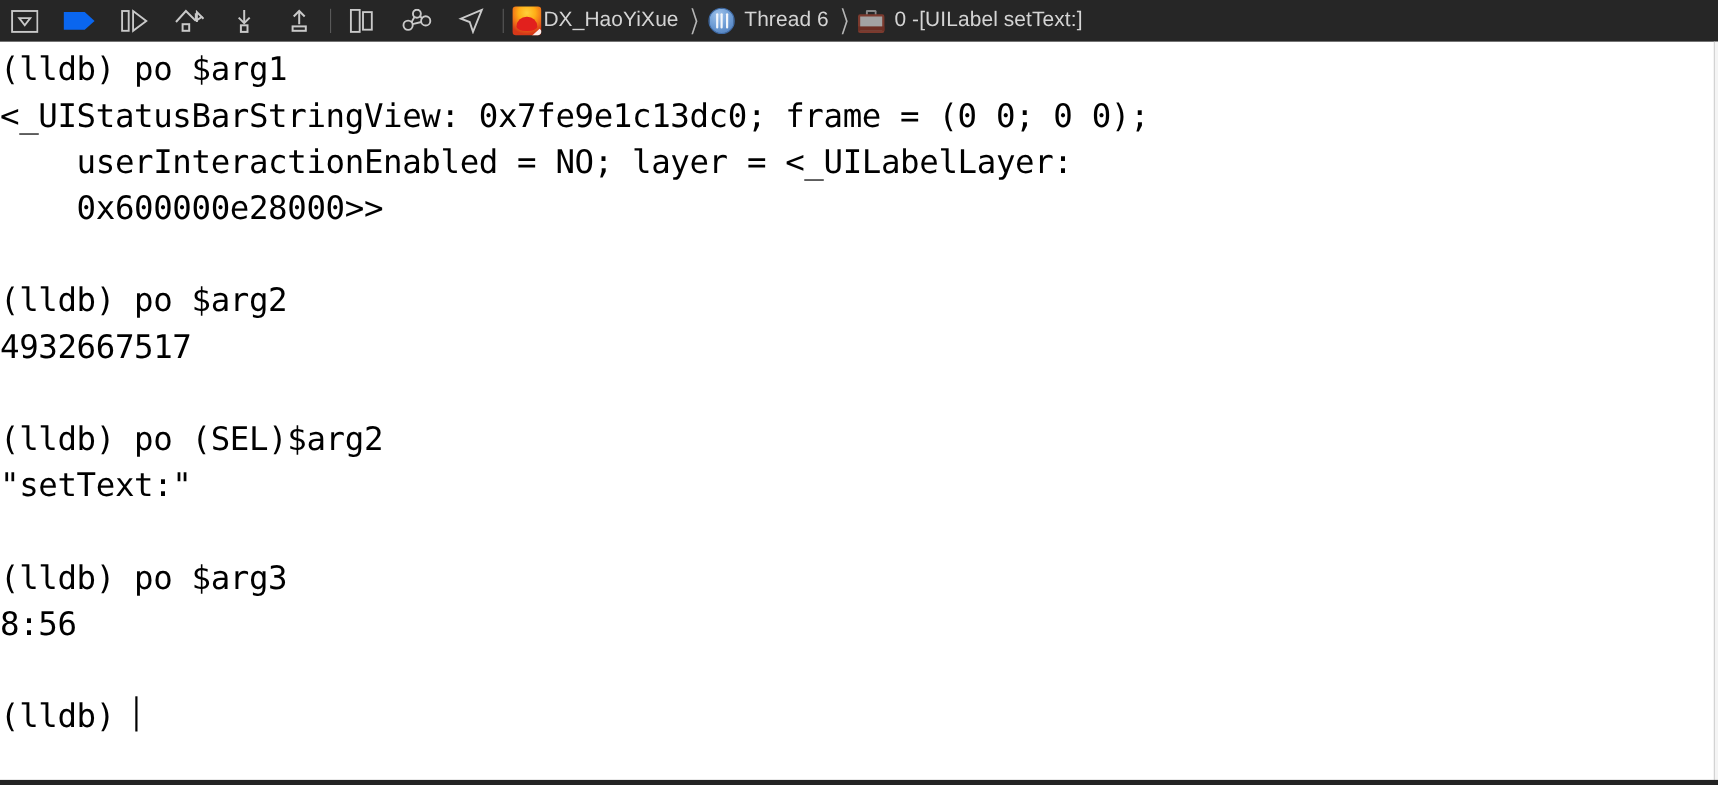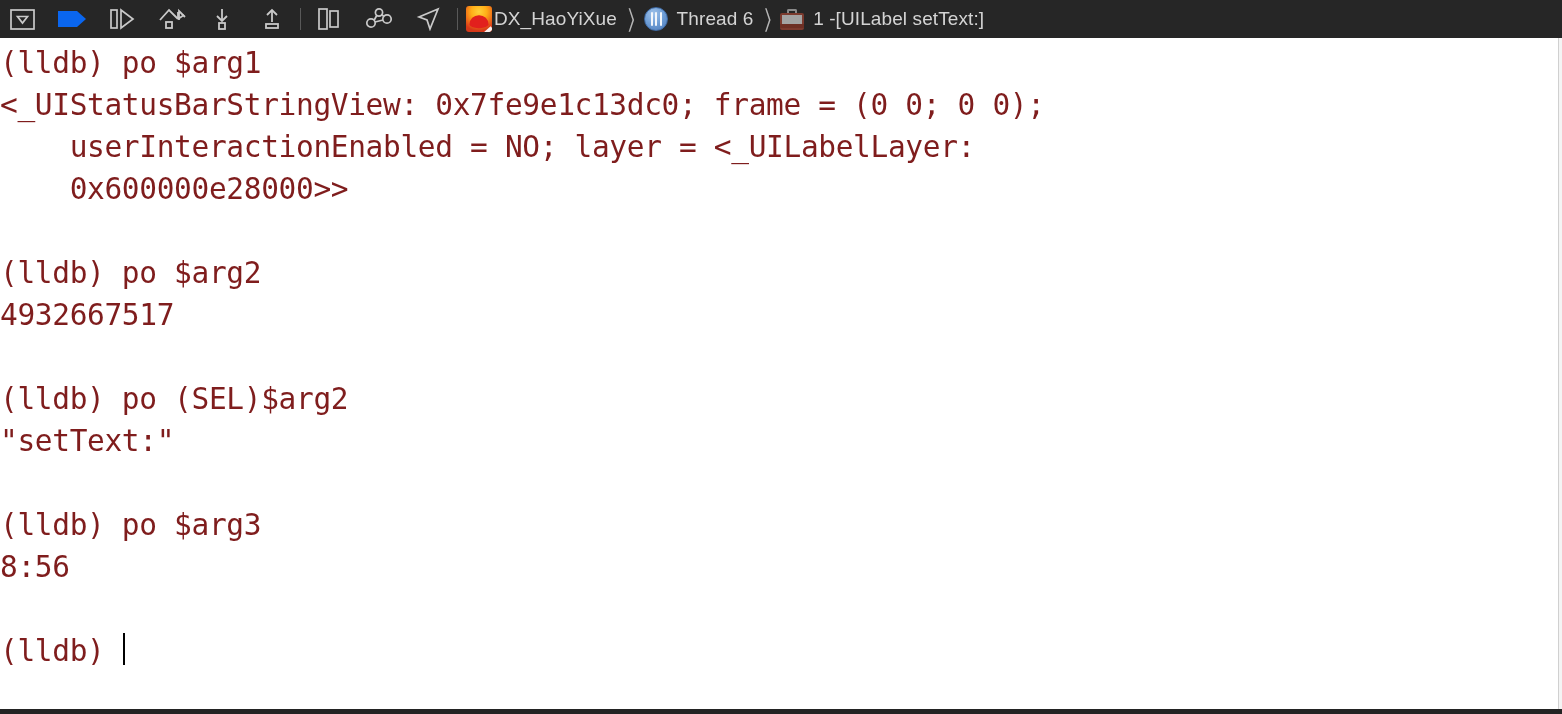--- a/index.html
+++ b/index.html
@@ -150,21 +150,21 @@
     position: absolute;
     left: 0; top: 38px;
     width: 1562px;
     height: 671px;
     background: #ffffff;
     overflow: hidden;
   }
   #console-text {
     margin: 0;
     padding: 4px 16px 0 0;
-    color: #7f1d1d;
+    color: #000000;
     font-family: "DejaVu Sans Mono", "Liberation Mono", monospace;
     font-size: 29.5px;
     line-height: 42px;
     letter-spacing: -0.35px;
     white-space: pre;
     font-weight: 400;
   }
   #caret {
     display: inline-block;
     width: 2px;
@@ -317,21 +317,21 @@
       </span>
     <span class="crumb-label">Thread 6</span>
 
     <span class="chev">〉</span>
 
     <span class="frame-icon">
       <span class="handle"></span>
       <span class="case"></span>
       <span class="band"></span>
     </span>
-    <span class="crumb-label">1 -[UILabel setText:]</span>
+    <span class="crumb-label">0 -[UILabel setText:]</span>
   </div>
 
 </div>
 
 <div id="console-area">
   <pre id="console-text">(lldb) po $arg1
 &lt;_UIStatusBarStringView: 0x7fe9e1c13dc0; frame = (0 0; 0 0);
     userInteractionEnabled = NO; layer = &lt;_UILabelLayer:
     0x600000e28000&gt;&gt;
 

